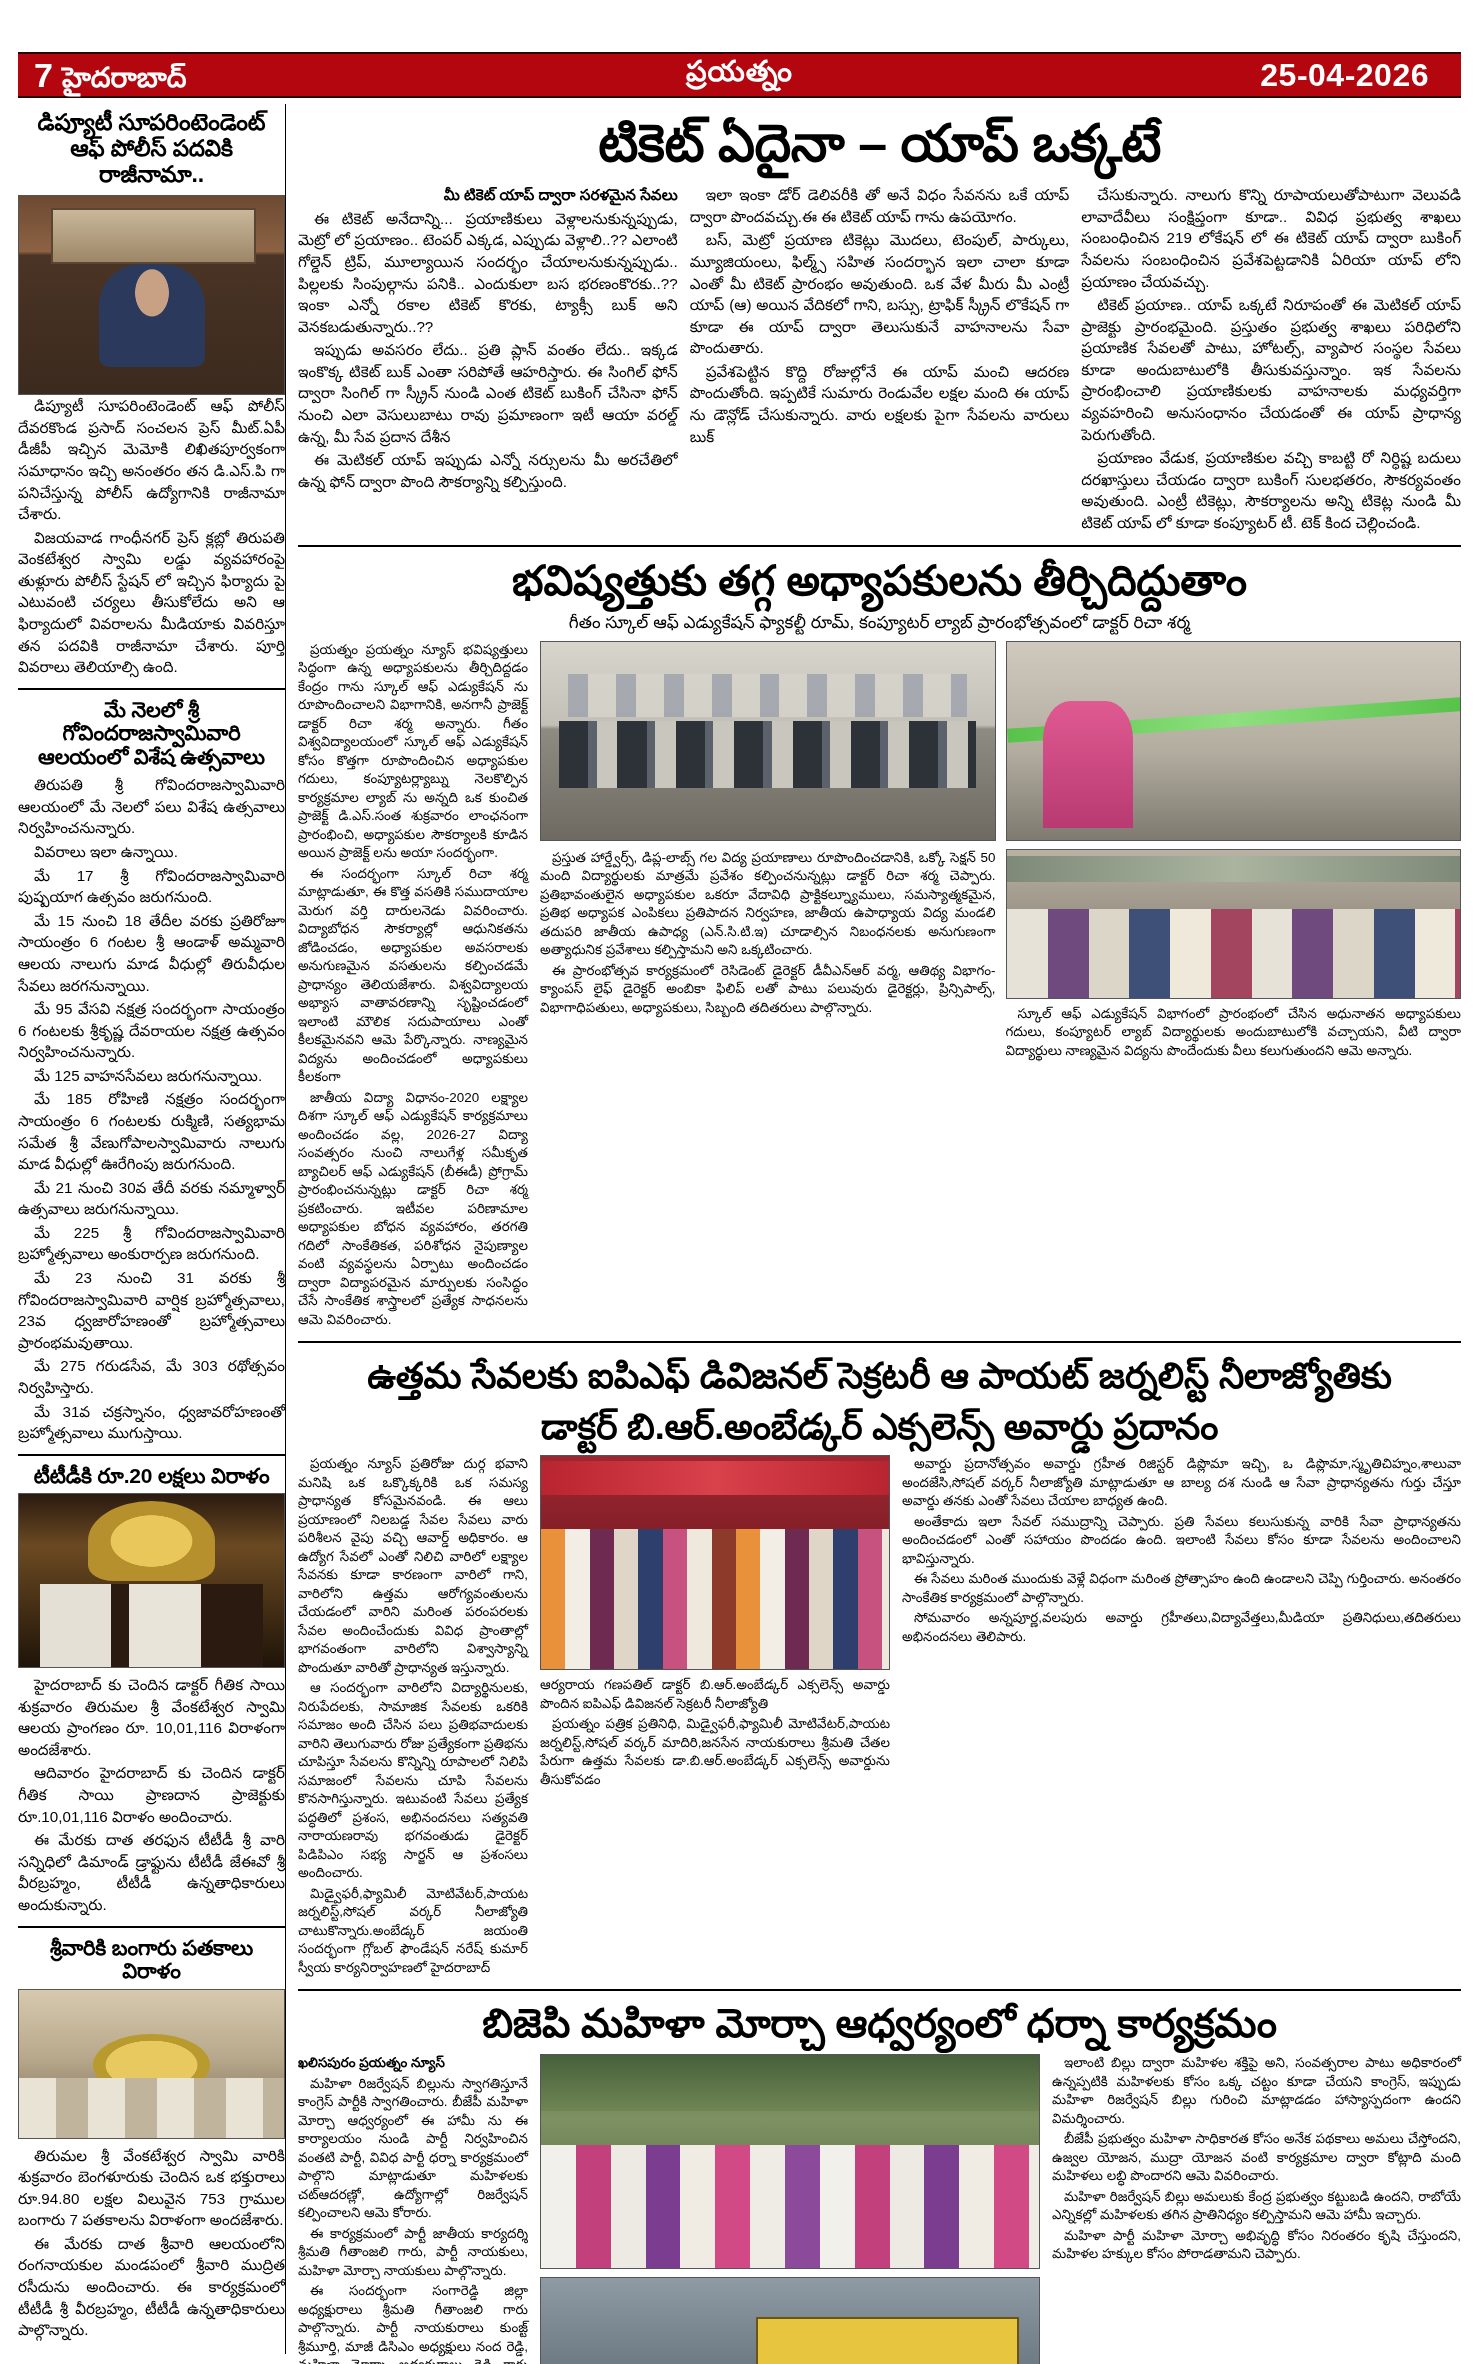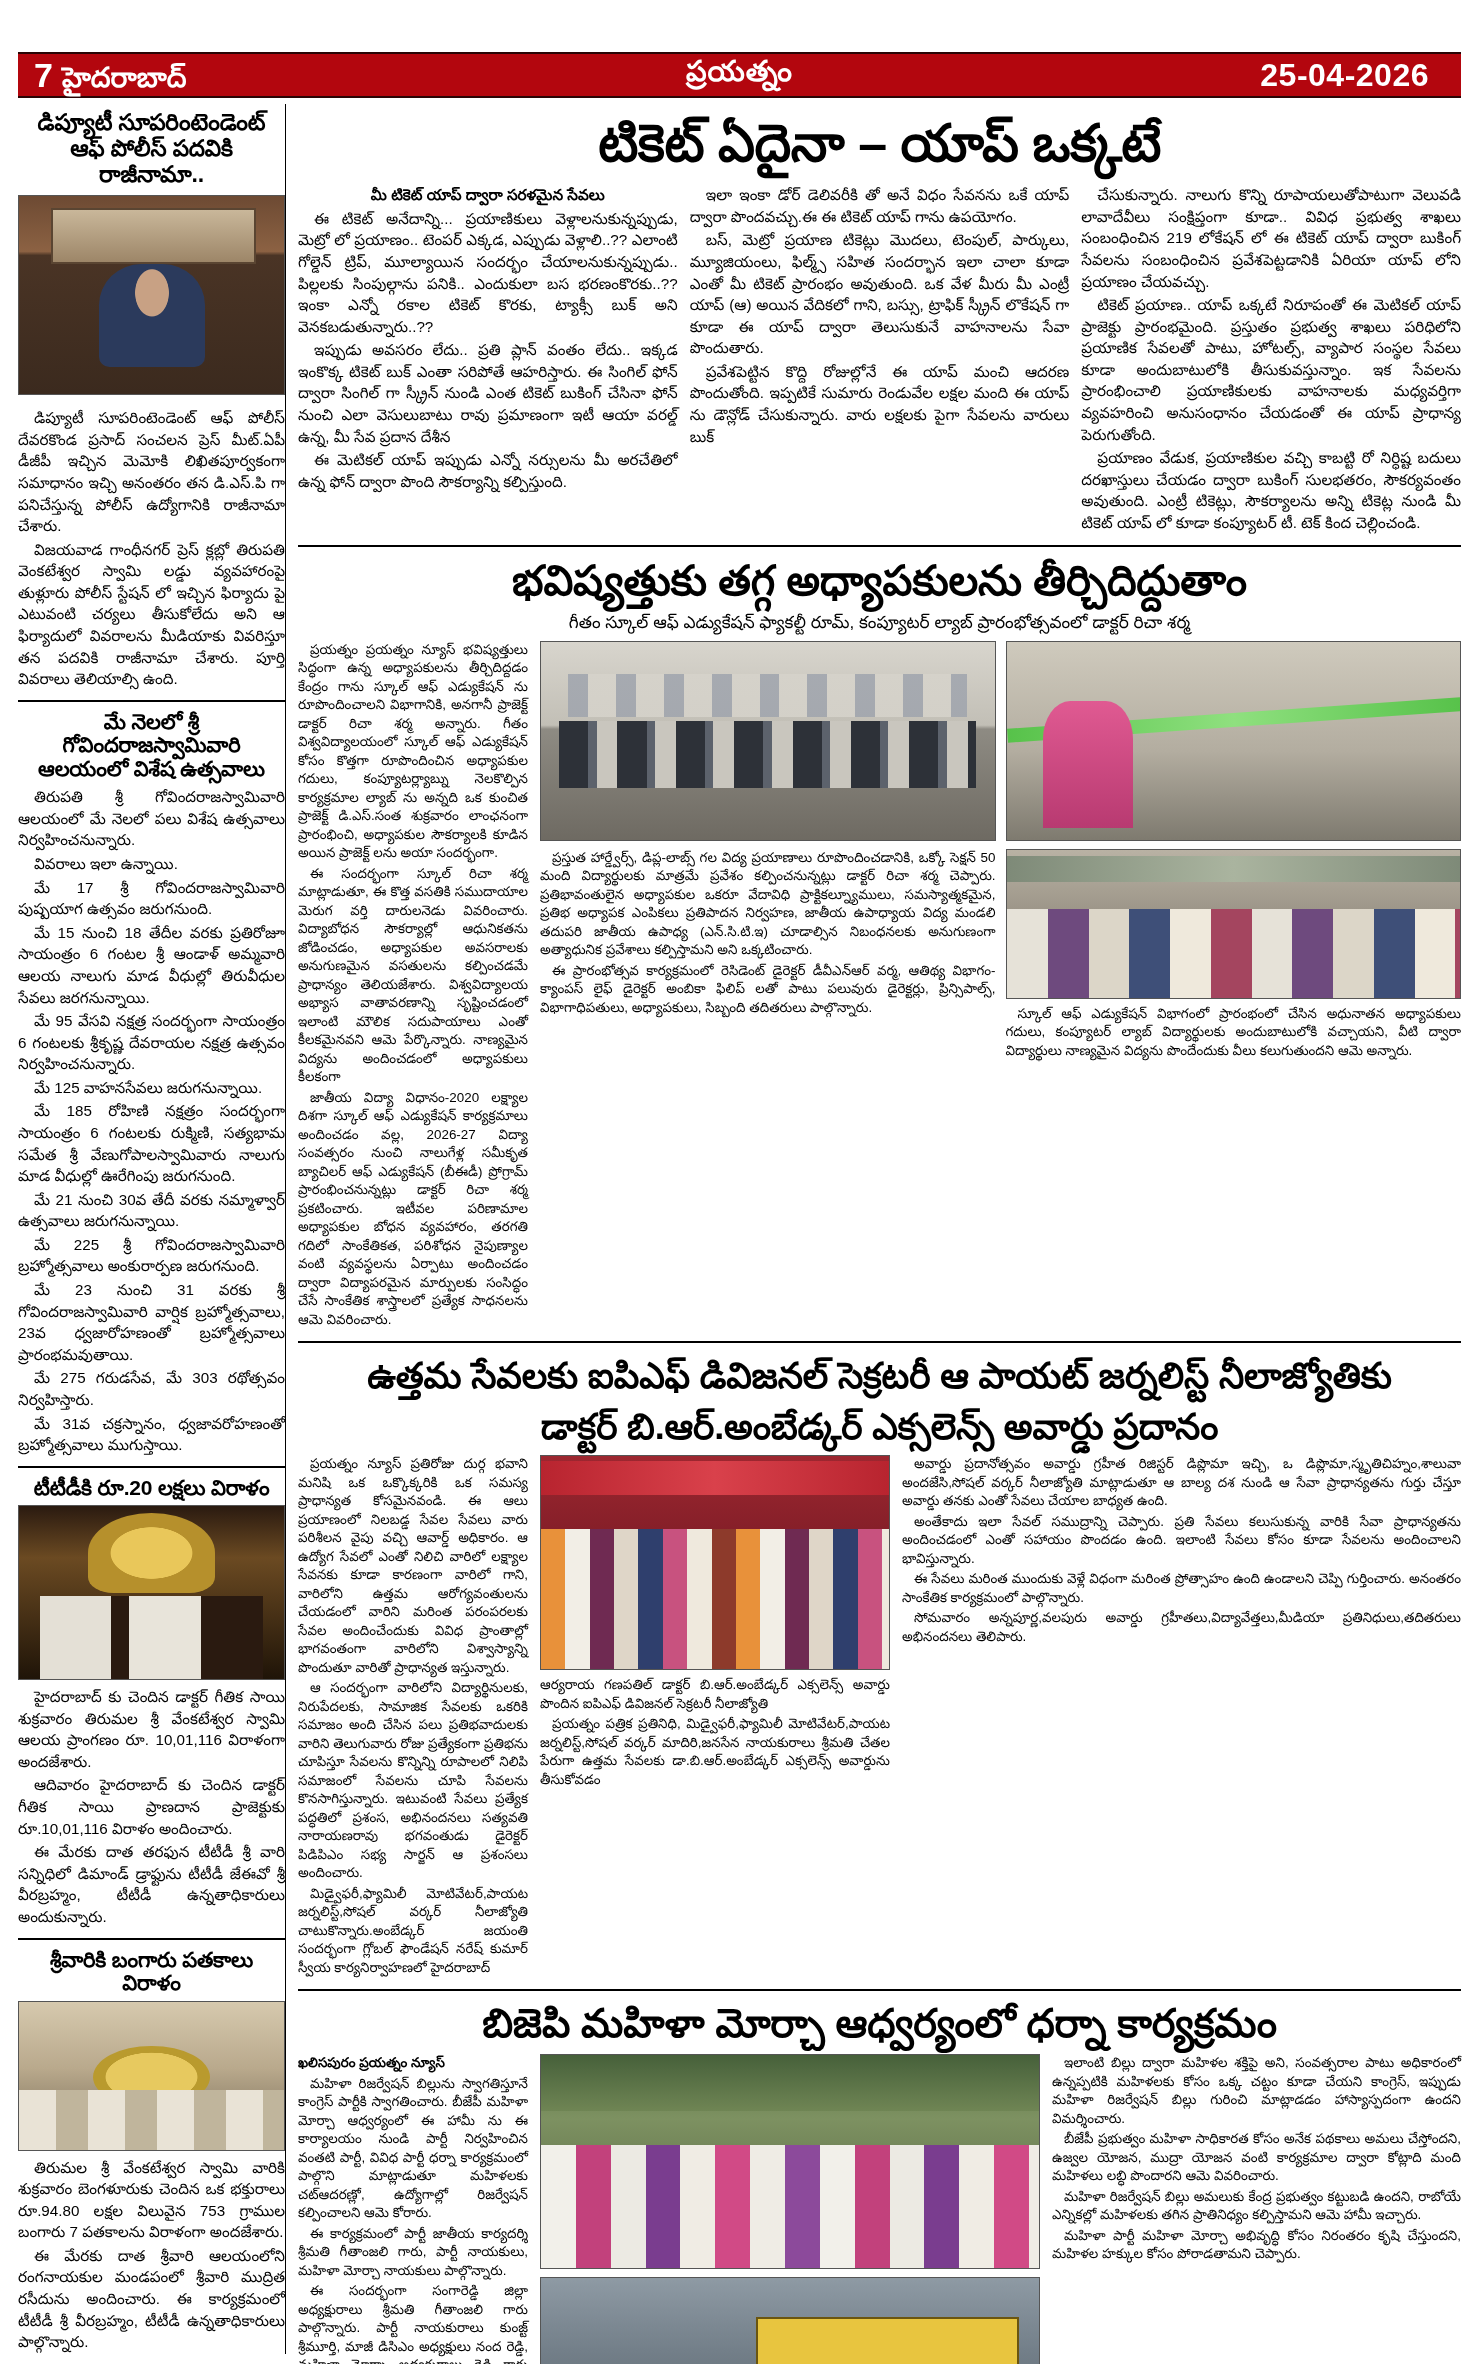--- a/index.html
+++ b/index.html
@@ -312,21 +312,21 @@
   </div>
 
   <div class="body-grid">
 
     <div class="col-left">
 
       <div class="hl hl-left">డిప్యూటీ సూపరింటెండెంట్ ఆఫ్ పోలీస్ పదవికి రాజీనామా..</div>
       <div class="photo ph-office" style="height:200px;">
         <span class="ph-label">VIJAYAWADA</span>
       </div>
-      <div class="bodytext" style="margin-top:12px">
+      <div class="bodytext" style="margin-top:0">
         <p>డిప్యూటీ సూపరింటెండెంట్ ఆఫ్ పోలీస్ దేవరకొండ ప్రసాద్ సంచలన ప్రెస్ మీట్.ఏపీ డీజీపీ ఇచ్చిన మెమోకి లిఖితపూర్వకంగా సమాధానం ఇచ్చి అనంతరం తన డి.ఎస్.పి గా పనిచేస్తున్న పోలీస్ ఉద్యోగానికి రాజీనామా చేశారు.</p>
         <p>విజయవాడ గాంధీనగర్ ప్రెస్ క్లబ్లో తిరుపతి వెంకటేశ్వర స్వామి లడ్డు వ్యవహారంపై తుళ్లూరు పోలీస్ స్టేషన్ లో ఇచ్చిన ఫిర్యాదు పై ఎటువంటి చర్యలు తీసుకోలేదు అని ఆ ఫిర్యాదులో వివరాలను మీడియాకు వివరిస్తూ తన పదవికి రాజీనామా చేశారు. పూర్తి వివరాలు తెలియాల్సి ఉంది.</p>
       </div>
 
       <hr class="hr-thick">
 
       <div class="hl hl-left-sm">మే నెలలో శ్రీ గోవిందరాజస్వామివారి ఆలయంలో విశేష ఉత్సవాలు</div>
       <div class="bodytext">
         <p>తిరుపతి శ్రీ గోవిందరాజస్వామివారి ఆలయంలో మే నెలలో పలు విశేష ఉత్సవాలు నిర్వహించనున్నారు.</p>
         <p>వివరాలు ఇలా ఉన్నాయి.</p>
@@ -361,21 +361,21 @@
         <p>ఈ మేరకు దాత శ్రీవారి ఆలయంలోని రంగనాయకుల మండపంలో శ్రీవారి ముద్రిత రసీదును అందించారు. ఈ కార్యక్రమంలో టీటీడీ శ్రీ వీరబ్రహ్మం, టీటీడీ ఉన్నతాధికారులు పాల్గొన్నారు.</p>
       </div>
 
     </div>
 
     <div class="col-main">
 
       <div class="hl hl-main">టికెట్ ఏదైనా – యాప్ ఒక్కటే</div>
       <div class="cols3">
         <div class="bodytext">
-          <p style="text-indent:0;text-align:center;font-weight:bold">మీ టికెట్ యాప్ ద్వారా సరళమైన సేవలు</p>
+          <p style="text-indent:0;text-align:right;font-weight:bold">మీ టికెట్ యాప్ ద్వారా సరళమైన సేవలు</p>
           <p>ఈ టికెట్ అనేదాన్ని... ప్రయాణికులు వెళ్లాలనుకున్నప్పుడు, మెట్రో లో ప్రయాణం.. టెంపర్ ఎక్కడ, ఎప్పుడు వెళ్లాలి..?? ఎలాంటి గోల్డెన్ ట్రిప్, మూల్యాయిన సందర్భం చేయాలనుకున్నప్పుడు.. పిల్లలకు సింపుల్గాను పనికి.. ఎందుకులా బస భరణంకొరకు..?? ఇంకా ఎన్నో రకాల టికెట్ కొరకు, ట్యాక్సీ బుక్ అని వెనకబడుతున్నారు..??</p>
           <p>ఇప్పుడు అవసరం లేదు.. ప్రతి ప్లాన్ వంతం లేదు.. ఇక్కడ ఇంకొక్క టికెట్ బుక్ ఎంతా సరిపోతే ఆహరిస్తారు. ఈ సింగిల్ ఫోన్ ద్వారా సింగిల్ గా స్క్రీన్ నుండి ఎంత టికెట్ బుకింగ్ చేసినా ఫోన్ నుంచి ఎలా వెసులుబాటు రావు ప్రమాణంగా ఇటీ ఆయా వరల్డ్ ఉన్న, మీ సేవ ప్రదాన దేశీన</p>
           <p>ఈ మెటికల్ యాప్ ఇప్పుడు ఎన్నో నర్సులను మీ అరచేతిలో ఉన్న ఫోన్ ద్వారా పొంది సౌకర్యాన్ని కల్పిస్తుంది.</p>
         </div>
         <div class="bodytext">
           <p>ఇలా ఇంకా డోర్ డెలివరీకి తో అనే విధం సేవనను ఒకే యాప్ ద్వారా పొందవచ్చు.ఈ ఈ టికెట్ యాప్ గాను ఉపయోగం.</p>
           <p>బస్, మెట్రో ప్రయాణ టికెట్లు మొదలు, టెంపుల్, పార్కులు, మ్యూజియంలు, ఫిల్మ్స్ సహిత సందర్భాన ఇలా చాలా కూడా ఎంతో మీ టికెట్ ప్రారంభం అవుతుంది. ఒక వేళ మీరు మీ ఎంట్రీ యాప్ (ఆ) అయిన వేదికలో గాని, బస్సు, ట్రాఫిక్ స్క్రీన్ లొకేషన్ గా కూడా ఈ యాప్ ద్వారా తెలుసుకునే వాహనాలను సేవా పొందుతారు.</p>
           <p>ప్రవేశపెట్టిన కొద్ది రోజుల్లోనే ఈ యాప్ మంచి ఆదరణ పొందుతోంది. ఇప్పటికే సుమారు రెండువేల లక్షల మంది ఈ యాప్ ను డౌన్లోడ్ చేసుకున్నారు. వారు లక్షలకు పైగా సేవలను వారులు బుక్</p>
         </div>
         <div class="bodytext">

